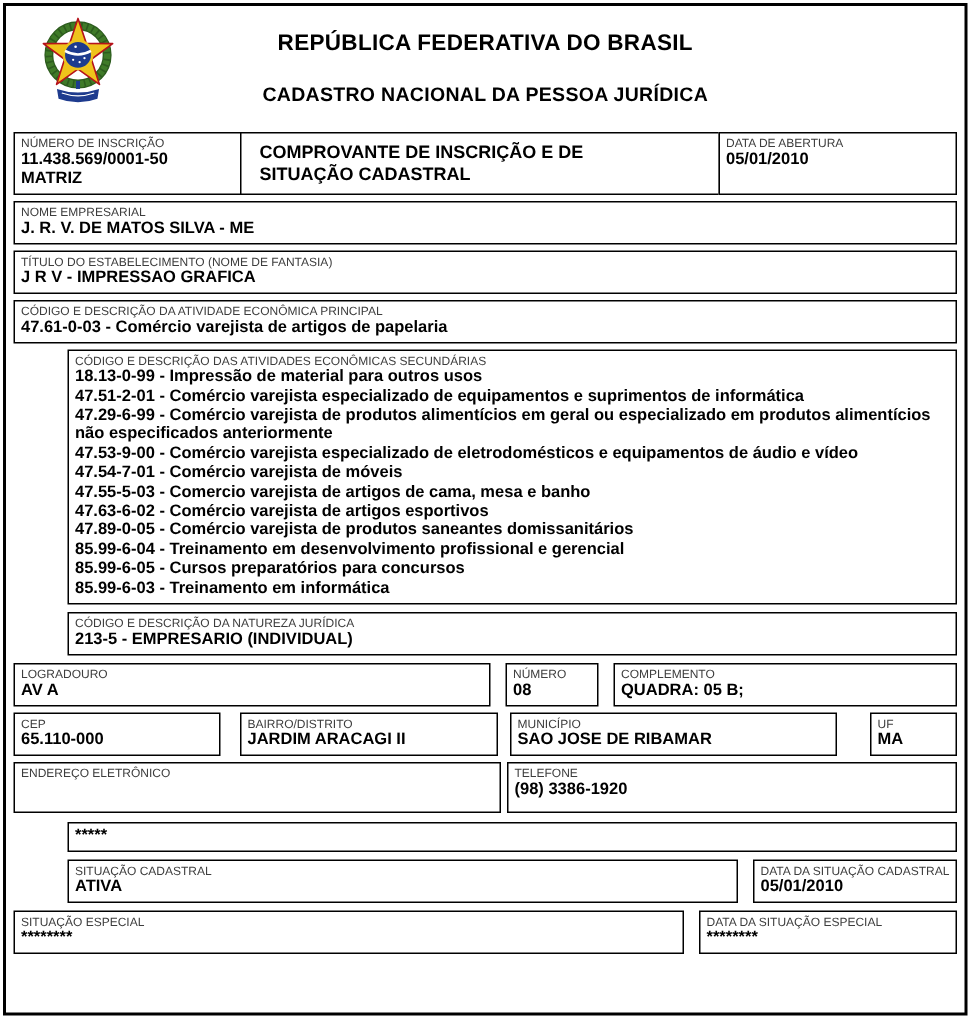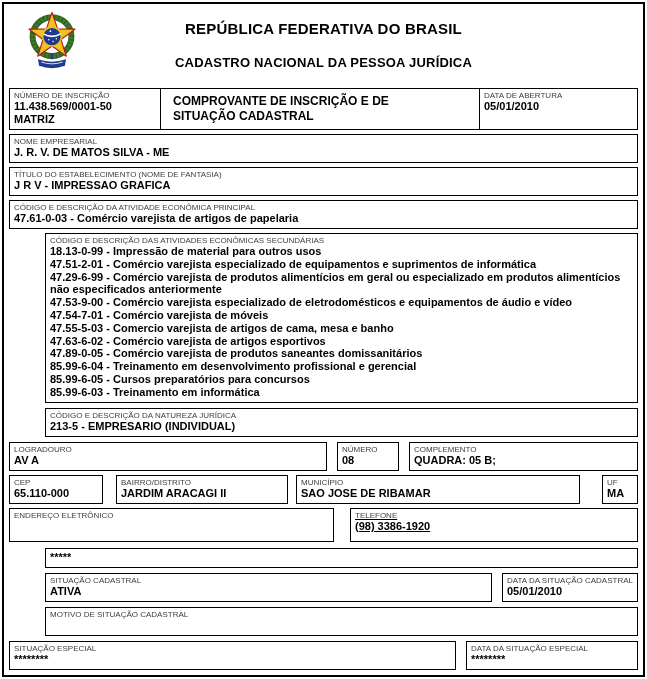--- a/index.html
+++ b/index.html
@@ -25,26 +25,26 @@
   
   .box-inscricao { width: 152px; }
   .box-doctitle { width: 320px; margin-left: -1px; display: flex; flex-direction: column;
                   justify-content: center; align-items: flex-start; text-align: center; padding-left: 12px; }
   .doctitle-line { font-size: 12px; line-height: 15px; font-weight: bold; }
   .box-abertura { flex: 1 1 auto; margin-left: -1px; }
   
   .w-logradouro { width: 318px; }
   .w-numero { width: 62px; margin-left: 10px; }
   .w-complemento { flex: 1 1 auto; margin-left: 10px; }
-  .w-cep { width: 94px; }
+  .w-cep { width: 138px; }
   .w-bairro { width: 172px; margin-left: 13px; }
   .w-municipio { flex: 1 1 auto; margin-left: 8px; }
-  .w-uf { width: 36px; margin-left: 22px; }
+  .w-uf { width: 58px; margin-left: 22px; }
   .w-email { width: 325px; min-height: 34px; }
-  .w-telefone { flex: 1 1 auto; margin-left: 16px; min-height: 34px; text-decoration: underline; }
+  .w-telefone { flex: 1 1 auto; margin-left: 4px; min-height: 34px; }
   .w-sitcad { width: 447px; }
   .w-datasit { flex: 1 1 auto; margin-left: 10px; }
   .mb5 { margin-bottom: 5px; padding-left: 36px; }
   .mb6 { margin-bottom: 6px; }
   .full { width: 100%; }
   .sec-item { font-size: 11px; line-height: 12.8px; font-weight: bold; }
 </style>
 </head>
 <body>
 
@@ -187,26 +187,20 @@
     <div class="box w-sitcad">
       <div class="label">SITUAÇÃO CADASTRAL</div>
       <div class="value">ATIVA</div>
     </div>
     <div class="box w-datasit">
       <div class="label">DATA DA SITUAÇÃO CADASTRAL</div>
       <div class="value">05/01/2010</div>
     </div>
   </div>
 
-  <div class="row mb5">
-    <div class="box full">
-      <div class="label">MOTIVO DE SITUAÇÃO CADASTRAL</div>
-      <div class="value"></div>
-    </div>
-  </div>
 
   <div class="row">
     <div class="box w-sitcad">
       <div class="label">SITUAÇÃO ESPECIAL</div>
       <div class="value">********</div>
     </div>
     <div class="box w-datasit">
       <div class="label">DATA DA SITUAÇÃO ESPECIAL</div>
       <div class="value">********</div>
     </div>

